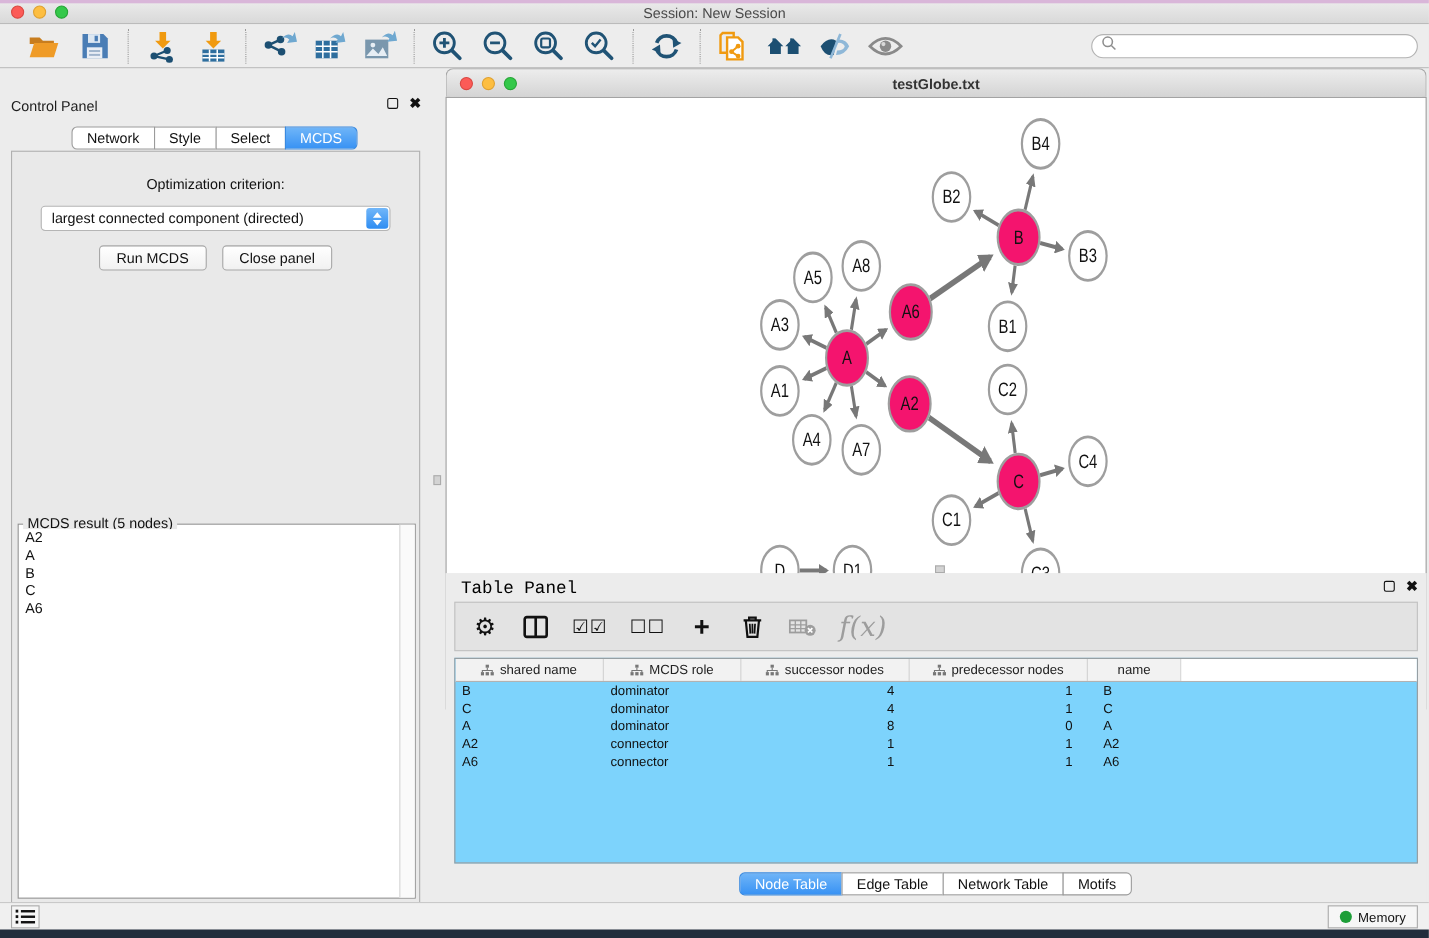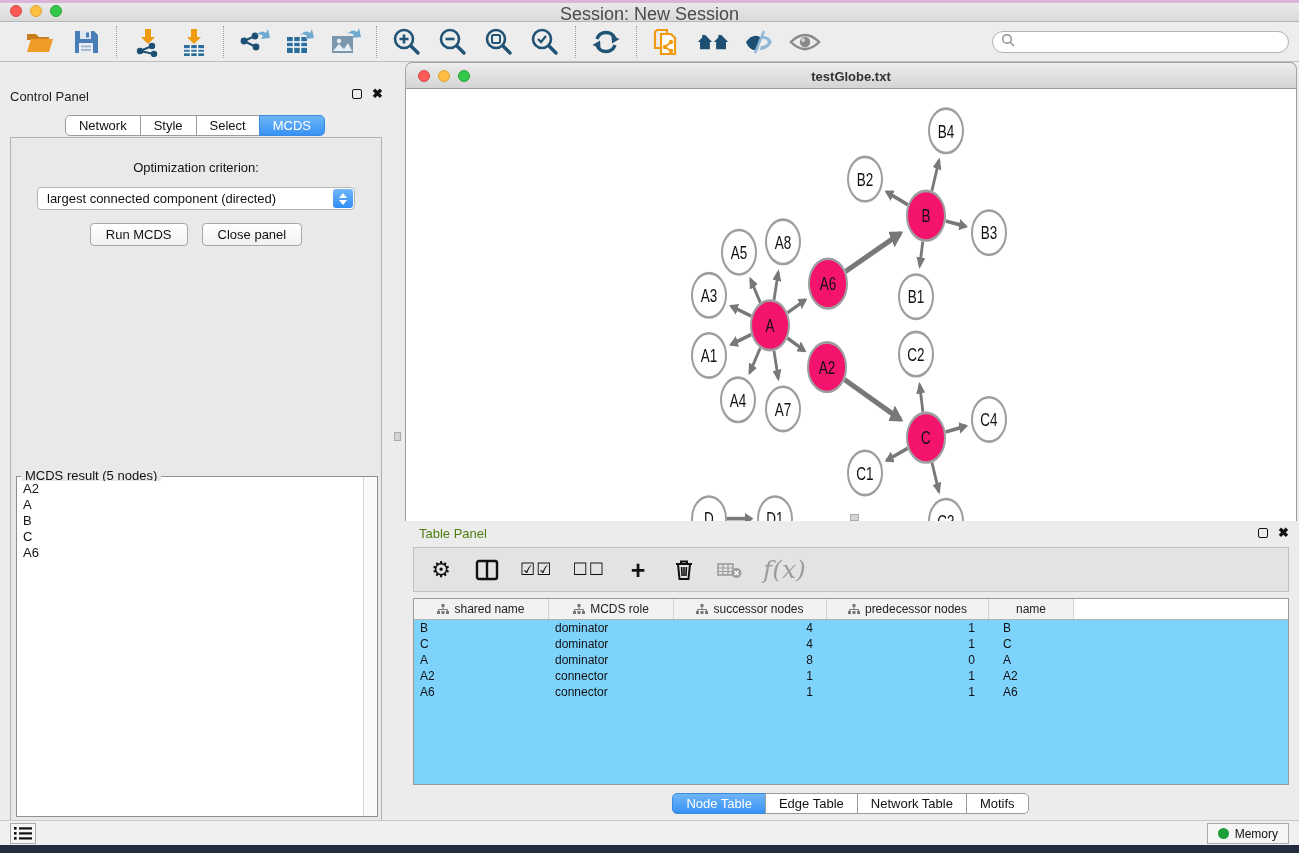--- a/index.html
+++ b/index.html
@@ -9,21 +9,21 @@
   
   #titlebar { position:absolute; left:0; top:0; right:0; height:22px;
     background:linear-gradient(#ececec,#d9d9d9); border-bottom:1px solid #b6b6b6; }
   #titlebar .lavender { position:absolute; left:0; top:0; right:0; height:3px; background:#d9b6d9; }
   .lights { position:absolute; left:10px; top:5px; display:flex; gap:8px; }
   .light { width:12px; height:12px; border-radius:50%; }
   .light.red { background:#fc5b57; border:1px solid #d94842; }
   .light.yellow { background:#fdbe41; border:1px solid #dfa132; }
   .light.green { background:#34c84a; border:1px solid #27a537; }
   #titlebar .title { position:absolute; left:0; right:0; top:4px; text-align:center;
-    font-size:18px; color:#4a4a4a; }
+    font-size:13px; color:#4a4a4a; }
 
   
   #toolbar { position:absolute; left:0; top:22px; right:0; height:40px; background:#ededed;
     border-bottom:1px solid #bdbdbd; display:flex; align-items:center; padding:0 10px; }
   .tb-group { display:flex; align-items:center; gap:12px; padding:0 13px; }
   .tb-sep { width:1px; height:32px; border-left:1px dotted #9a9a9a; }
   .tb-icon { width:34px; height:32px; display:flex; align-items:center; justify-content:center; cursor:default; }
   #toolbar-search { margin-left:auto; width:297px; height:22px; background:#fff; border:1px solid #b3b3b3;
     border-radius:12px; display:flex; align-items:center; padding:0 8px; gap:4px; }
   #toolbar-search input { border:none; outline:none; flex:1; font-size:12px; background:transparent; font-family:"Liberation Sans",sans-serif; }
@@ -72,21 +72,21 @@
   #nw-titlebar .title { position:absolute; left:0; right:0; top:6px; text-align:center; font-size:13px; font-weight:bold; color:#333; }
   #nw-content { position:absolute; left:0; right:0; top:26px; bottom:0; background:#fff; border:1px solid #9a9a9a; }
   #graph-svg { width:100%; height:100%; display:block; }
   #nw-grip { position:absolute; right:1px; bottom:1px; width:13px; height:13px;
     background:repeating-linear-gradient(135deg,#ffffff 0 2px,#b9b9b9 2px 3px); }
   #h-splitter-grip { position:absolute; left:850px; top:514px; width:9px; height:7px; background:#d3d3d3; border:1px solid #ababab; }
 
   
   #table-panel { position:absolute; left:405px; top:521px; right:2px; bottom:33px; background:#ececec; }
   #tp-header { position:relative; height:24px; }
-  #tp-header .panel-title { position:absolute; left:14px; top:5px; font-size:13px; color:#4d7c0f; }
+  #tp-header .panel-title { position:absolute; left:14px; top:5px; font-size:16px; color:#000000;font-family:Liberation Mono, monospace; }
   #tp-toolbar { position:absolute; left:8px; right:8px; top:26px; height:45px; background:#e3e3e3;
     border:1px solid #c0c0c0; display:flex; align-items:center; gap:20px; padding:0 14px; }
   .tp-icon { display:flex; align-items:center; justify-content:center; min-width:26px; height:30px; font-size:20px; color:#111; }
   .tp-icon.disabled { color:#9d9d9d; }
   .gear-glyph { font-size:22px; line-height:22px; }
   .checks-glyph { font-size:17px; letter-spacing:1px; }
   .plus-glyph { font-size:25px; font-weight:bold; line-height:22px; }
   .fx-glyph { font-family:"DejaVu Serif", serif; font-style:italic; font-size:25px; color:#9d9d9d; }
   #tp-table { position:absolute; left:8px; right:8px; top:77px; bottom:35px; background:#7dd3fc; border:1px solid #9a9a9a; overflow:hidden; }
   #tp-table .hrow { display:flex; height:21px; background:#f2f2f2; border-bottom:1px solid #b2b2b2; }

